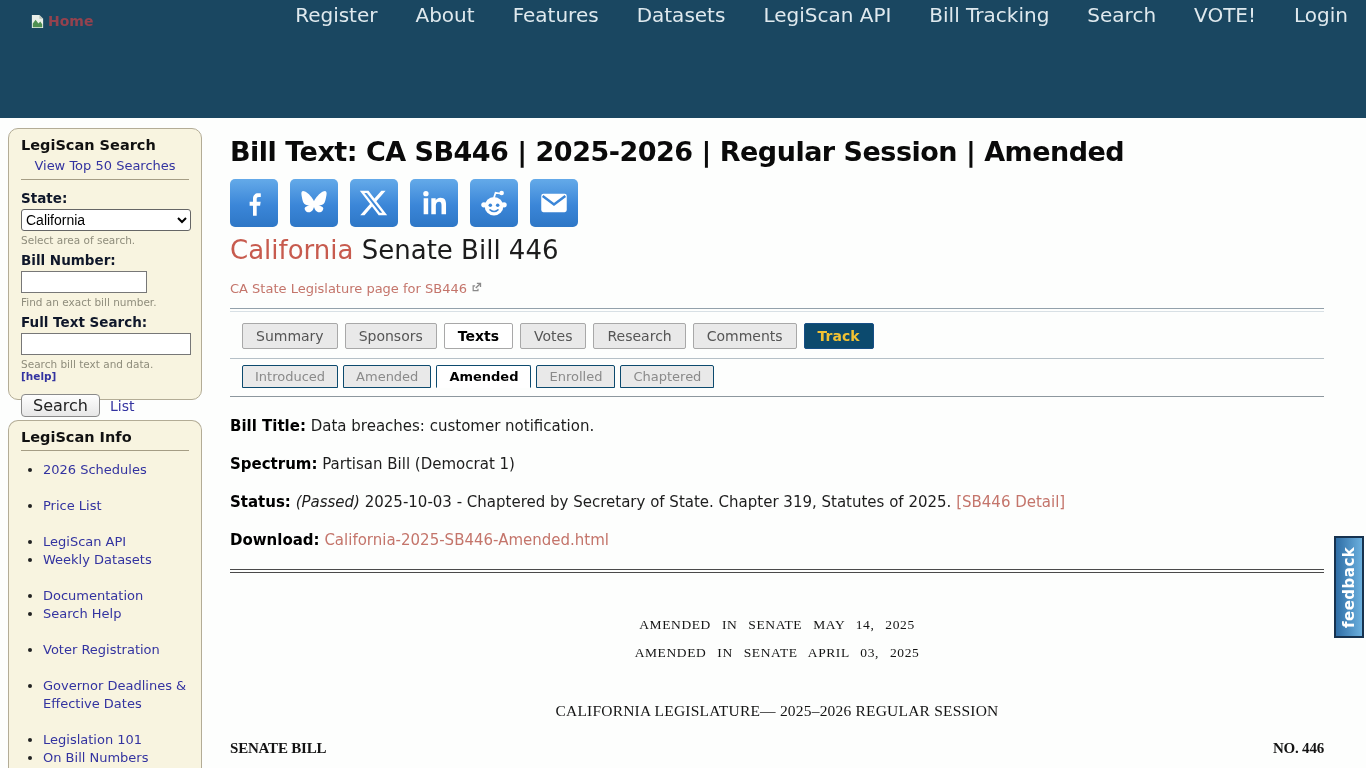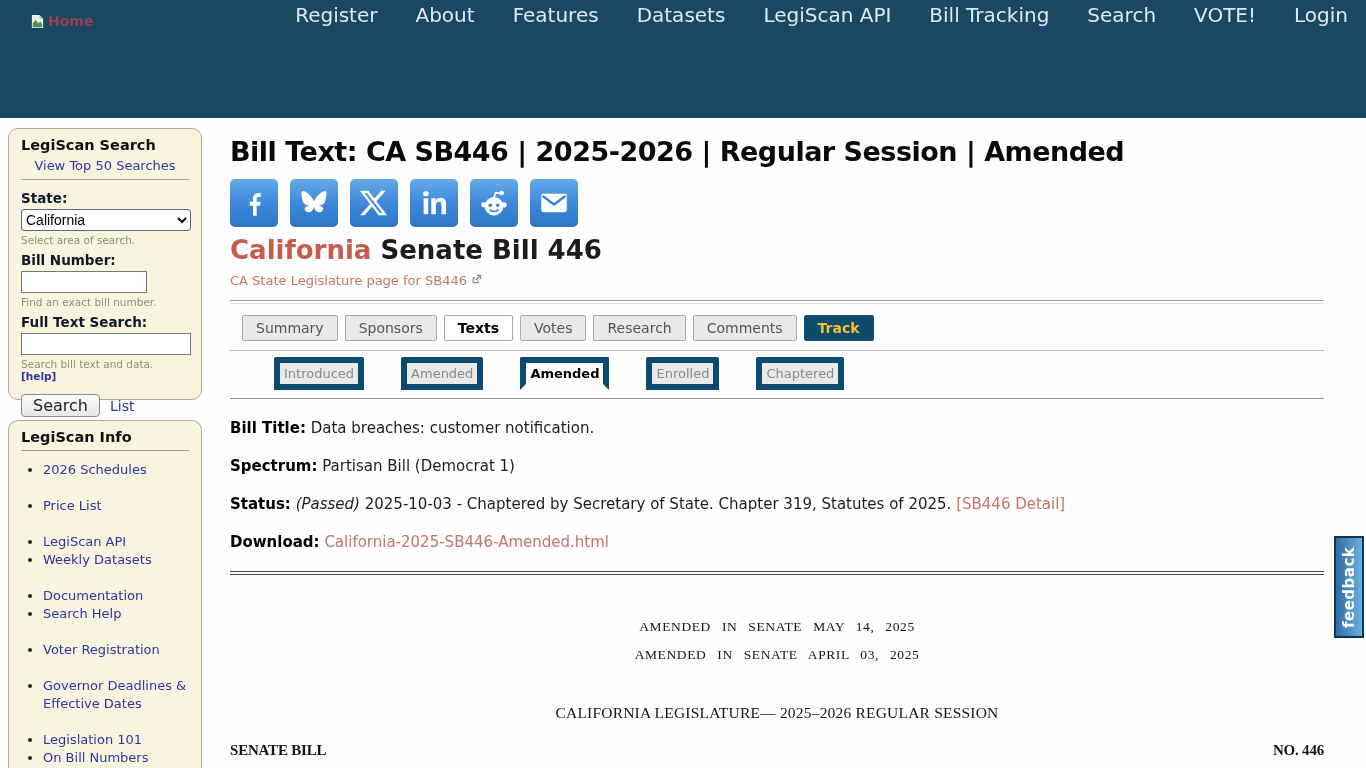--- a/index.html
+++ b/index.html
@@ -40,32 +40,32 @@
   .info-list li{font-size:13px;line-height:18px;color:#222;margin:0;}
   .info-list a{color:#3333a0;}
 
   
   .main{position:absolute;left:230px;top:128px;width:1094px;}
   .page-title{font-size:27px;font-weight:bold;color:#0a0a0a;margin:8px 0 12px;letter-spacing:-0.5px;}
   .share-row{display:flex;gap:12px;margin:0 0 8px;}
   .share-icon{width:48px;height:48px;border-radius:5px;box-sizing:border-box;padding:7px;display:block;
     background:linear-gradient(180deg,#64aae9 0%,#3b86d8 55%,#2e77c6 100%);}
   .share-icon svg{width:100%;height:100%;display:block;}
-  .bill-heading{font-size:26px;margin:2px 0 5px;font-weight:bold;}
+  .bill-heading{font-size:26px;margin:2px 0 13px;font-weight:normal;}
   .state-name{color:#c75b4e;}
   .bill-name{color:#1c1c1c;}
   .leg-link{font-size:13px;color:#c4756b;display:inline-flex;align-items:center;gap:3px;}
   .rule-double{height:2px;border-top:1px solid #93a1ab;border-bottom:1px solid #d8e0e5;margin:11px 0 0;}
   .tab-row{display:flex;gap:7px;margin:11px 12px 0;}
   .tab{font-size:14px;padding:4px 13px;background:#e9e9e9;border:1px solid #a8a8a8;color:#555;border-radius:2px;}
   .tab.active{background:#fff;color:#000;font-weight:bold;}
   .tab.track{background:#0c4a6e;border-color:#164f86;color:#f2c233;font-weight:bold;}
   .rule-thin{border:0;border-top:1px solid #b5c0c7;margin:9px 0 6px;}
   .subtab-row{display:flex;gap:5px;margin-left:12px;}
-  .subtab{font-size:13px;padding:3px 4px;background:#e9e9e9;border:6px solid #0c4a6e;color:#8a8a8a;border-radius:2px 2px 0 0;margin-left:32px;}
+  .subtab{font-size:13px;padding:3px 12px;background:#e9e9e9;border:1px solid #0c4a6e;color:#8a8a8a;border-radius:2px 2px 0 0;}
   .subtab.active{background:#fff;color:#000;font-weight:bold;border-bottom-color:#fff;}
   .note-row{font-size:15px;margin:7px 0 8px;color:#111;}
   .note-bold{font-weight:bold;}
   .lnk{color:#c4756b;}
   .rule-dark{border:0;border-top:1px solid #8d979e;margin:8px 0 0;}
   .info-row{font-size:15px;color:#1d1d1d;margin:20px 0;}
   .info-row:first-of-type{margin-top:13px;}
   .info-row b{color:#000;}
   .passed{font-style:italic;}
   .rule-heavy{height:2px;border-top:1px solid #4a4a4a;border-bottom:1px solid #4a4a4a;margin:7px 0 0;}

